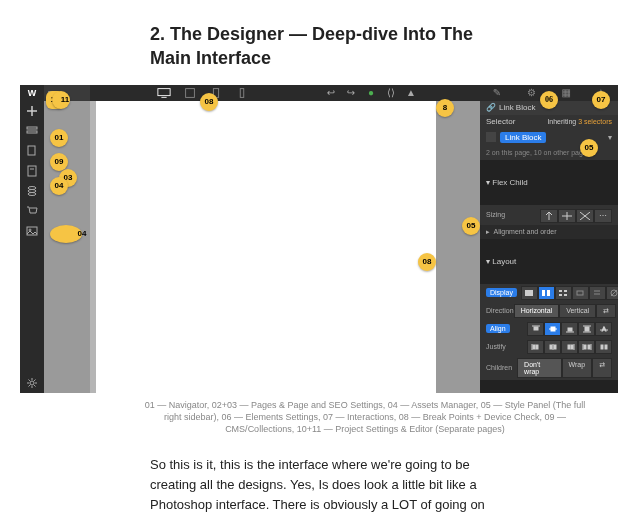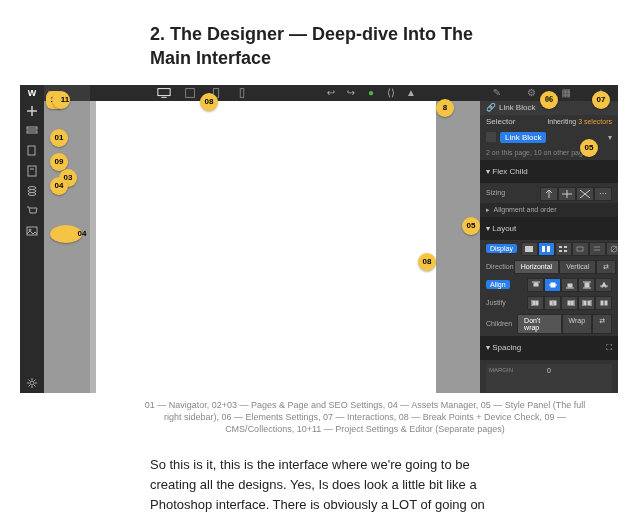--- a/index.html
+++ b/index.html
@@ -29,21 +29,21 @@
   .canvas { position:absolute; left:76px; top:16px; width:340px; height:292px; background:#fff; }
   .canvas-side { position:absolute; left:70px; top:16px; width:22px; height:292px; background:#b5b5b5; display:flex; align-items:flex-start; justify-content:center; }
   .canvas-side span { writing-mode: vertical-rl; font-size:7px; color:#666; margin-top:42px; }
   .canvas-grey-right { position:absolute; left:416px; top:16px; width:44px; height:292px; background:#9a9a9a; }
   .canvas-grey-left { position:absolute; left:24px; top:16px; width:46px; height:292px; background:#9a9a9a; }
   
   .rpanel { position:absolute; right:0; top:0; width:138px; height:100%; background:#333; color:#ccc; font-size:8px; }
   .rtab { height:16px; background:#2a2a2a; display:flex; align-items:center; justify-content:space-around; }
   .rtab span { color:#888; font-size:10px; }
   .rrow { padding:2px 6px; display:flex; align-items:center; justify-content:space-between; min-height:14px; }
-  .rsection { background:#222; padding:7px 6px; font-size:8px; display:flex; align-items:flex-start; justify-content:space-between; }
+  .rsection { background:#222; padding:18px 6px; font-size:8px; display:flex; align-items:flex-end; justify-content:space-between; }
   .bluetag { background:#2b7de9; color:#fff; font-size:8px; padding:1px 5px; border-radius:2px; }
   .selector-row { display:flex; align-items:center; gap:4px; padding:3px 6px; }
   .sel-sq { width:10px; height:10px; background:#444; }
   .inh { color:#e8a23a; font-size:7px; }
   .mini { font-size:7px; color:#888; }
   .btn-row { display:flex; gap:0; margin-top:2px; }
   .sq { width:18px; height:14px; background:#444; border:1px solid #2a2a2a; display:flex; align-items:center; justify-content:center; }
   .sq.dots { font-size:8px; color:#ccc; }
   .alignrow { background:#2a2a2a; padding:3px 6px; font-size:7px; color:#aaa; display:flex; align-items:center; gap:4px; }
   .seg { display:flex; }

